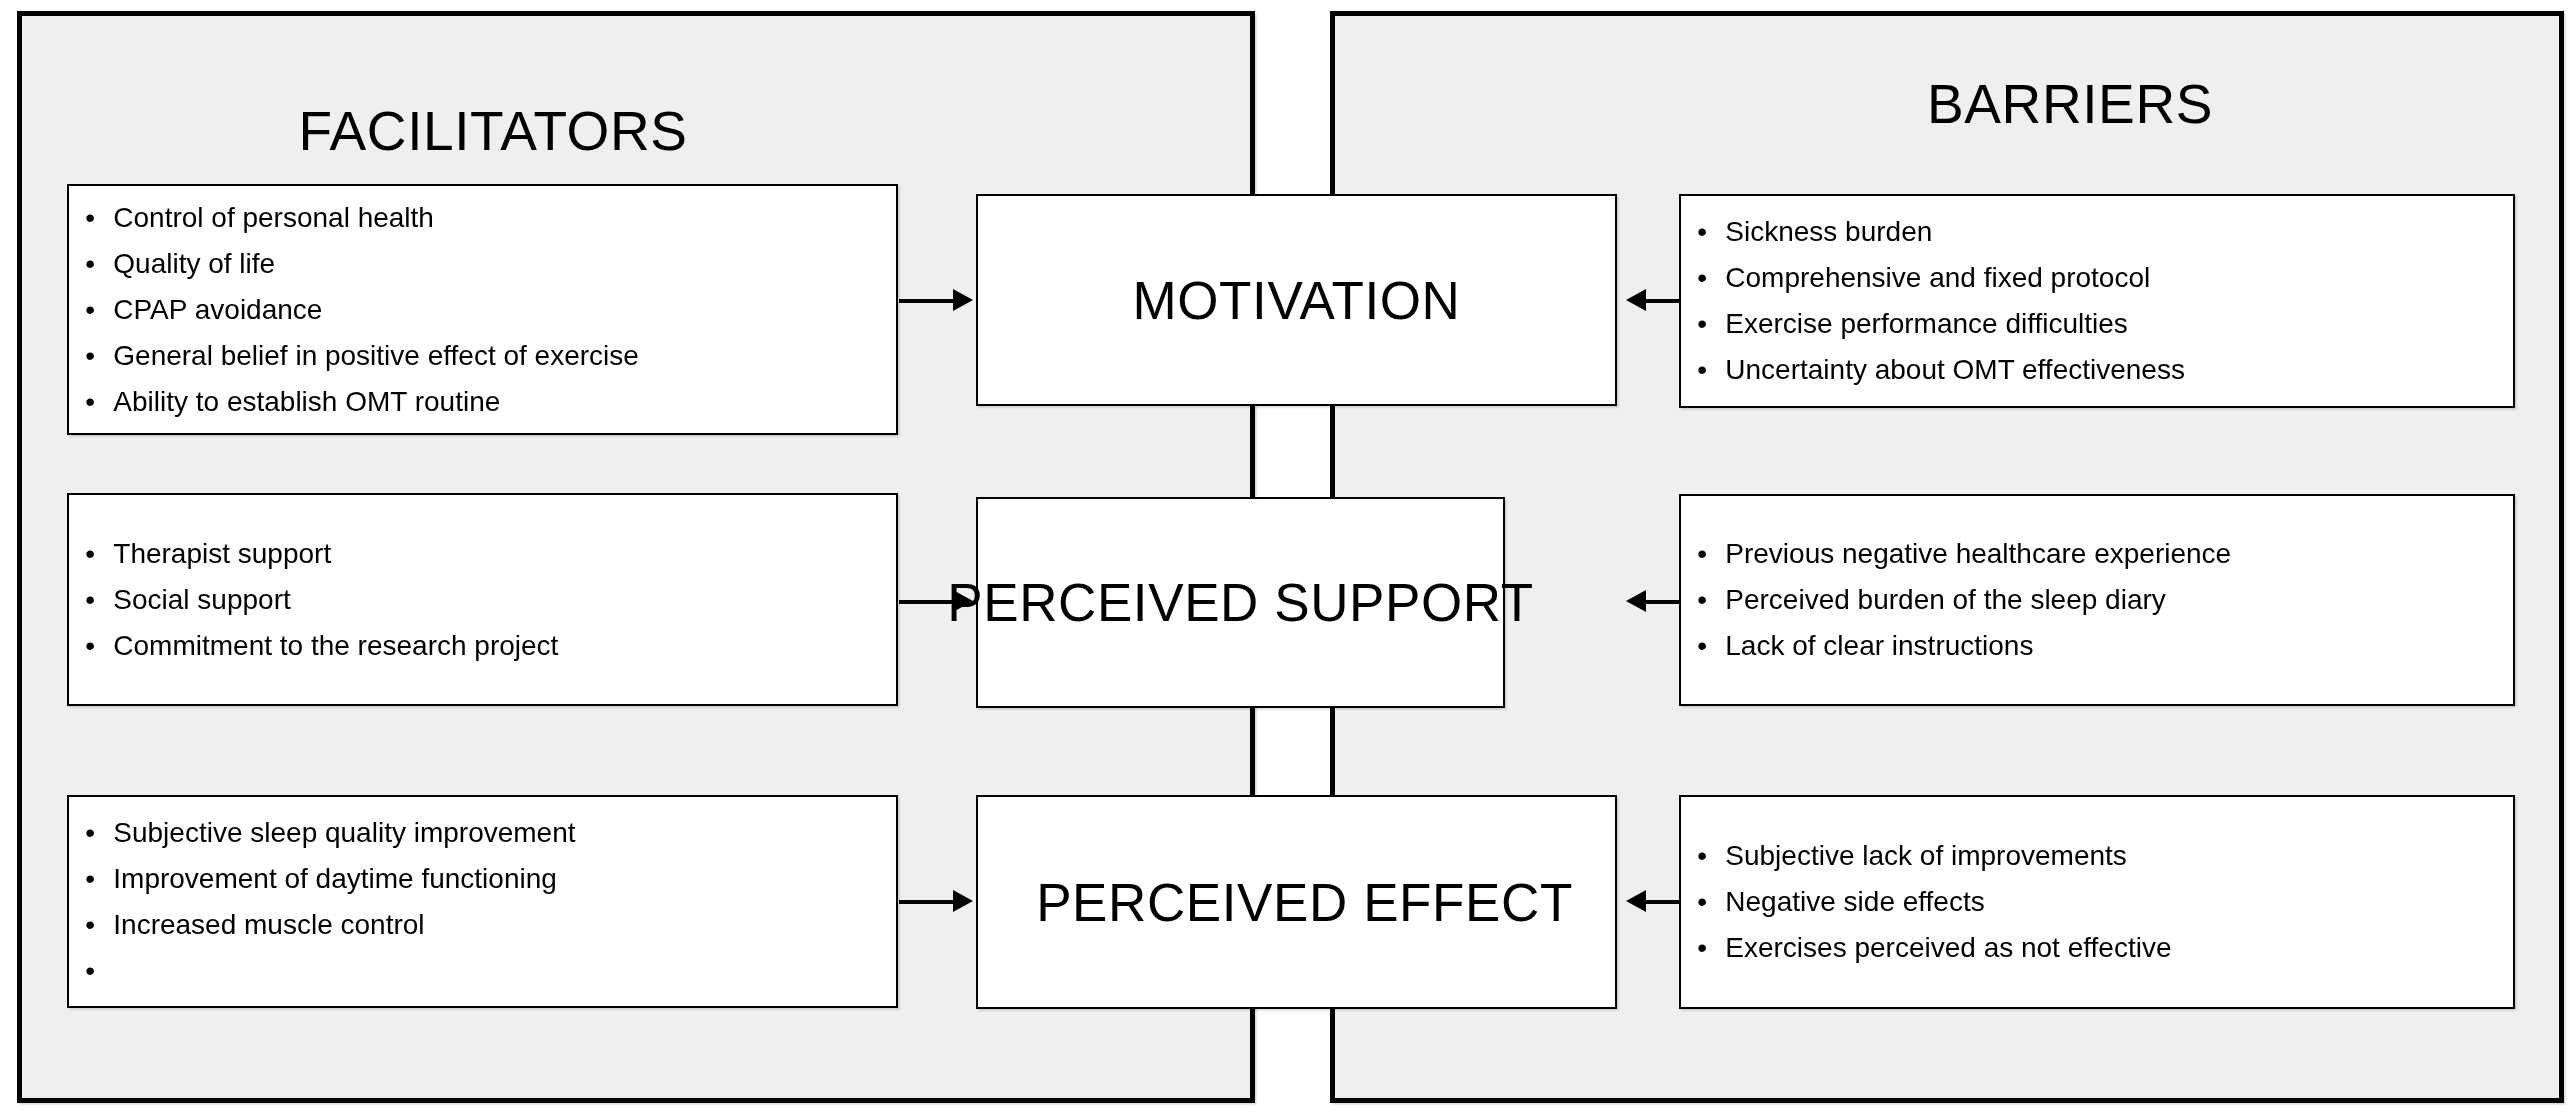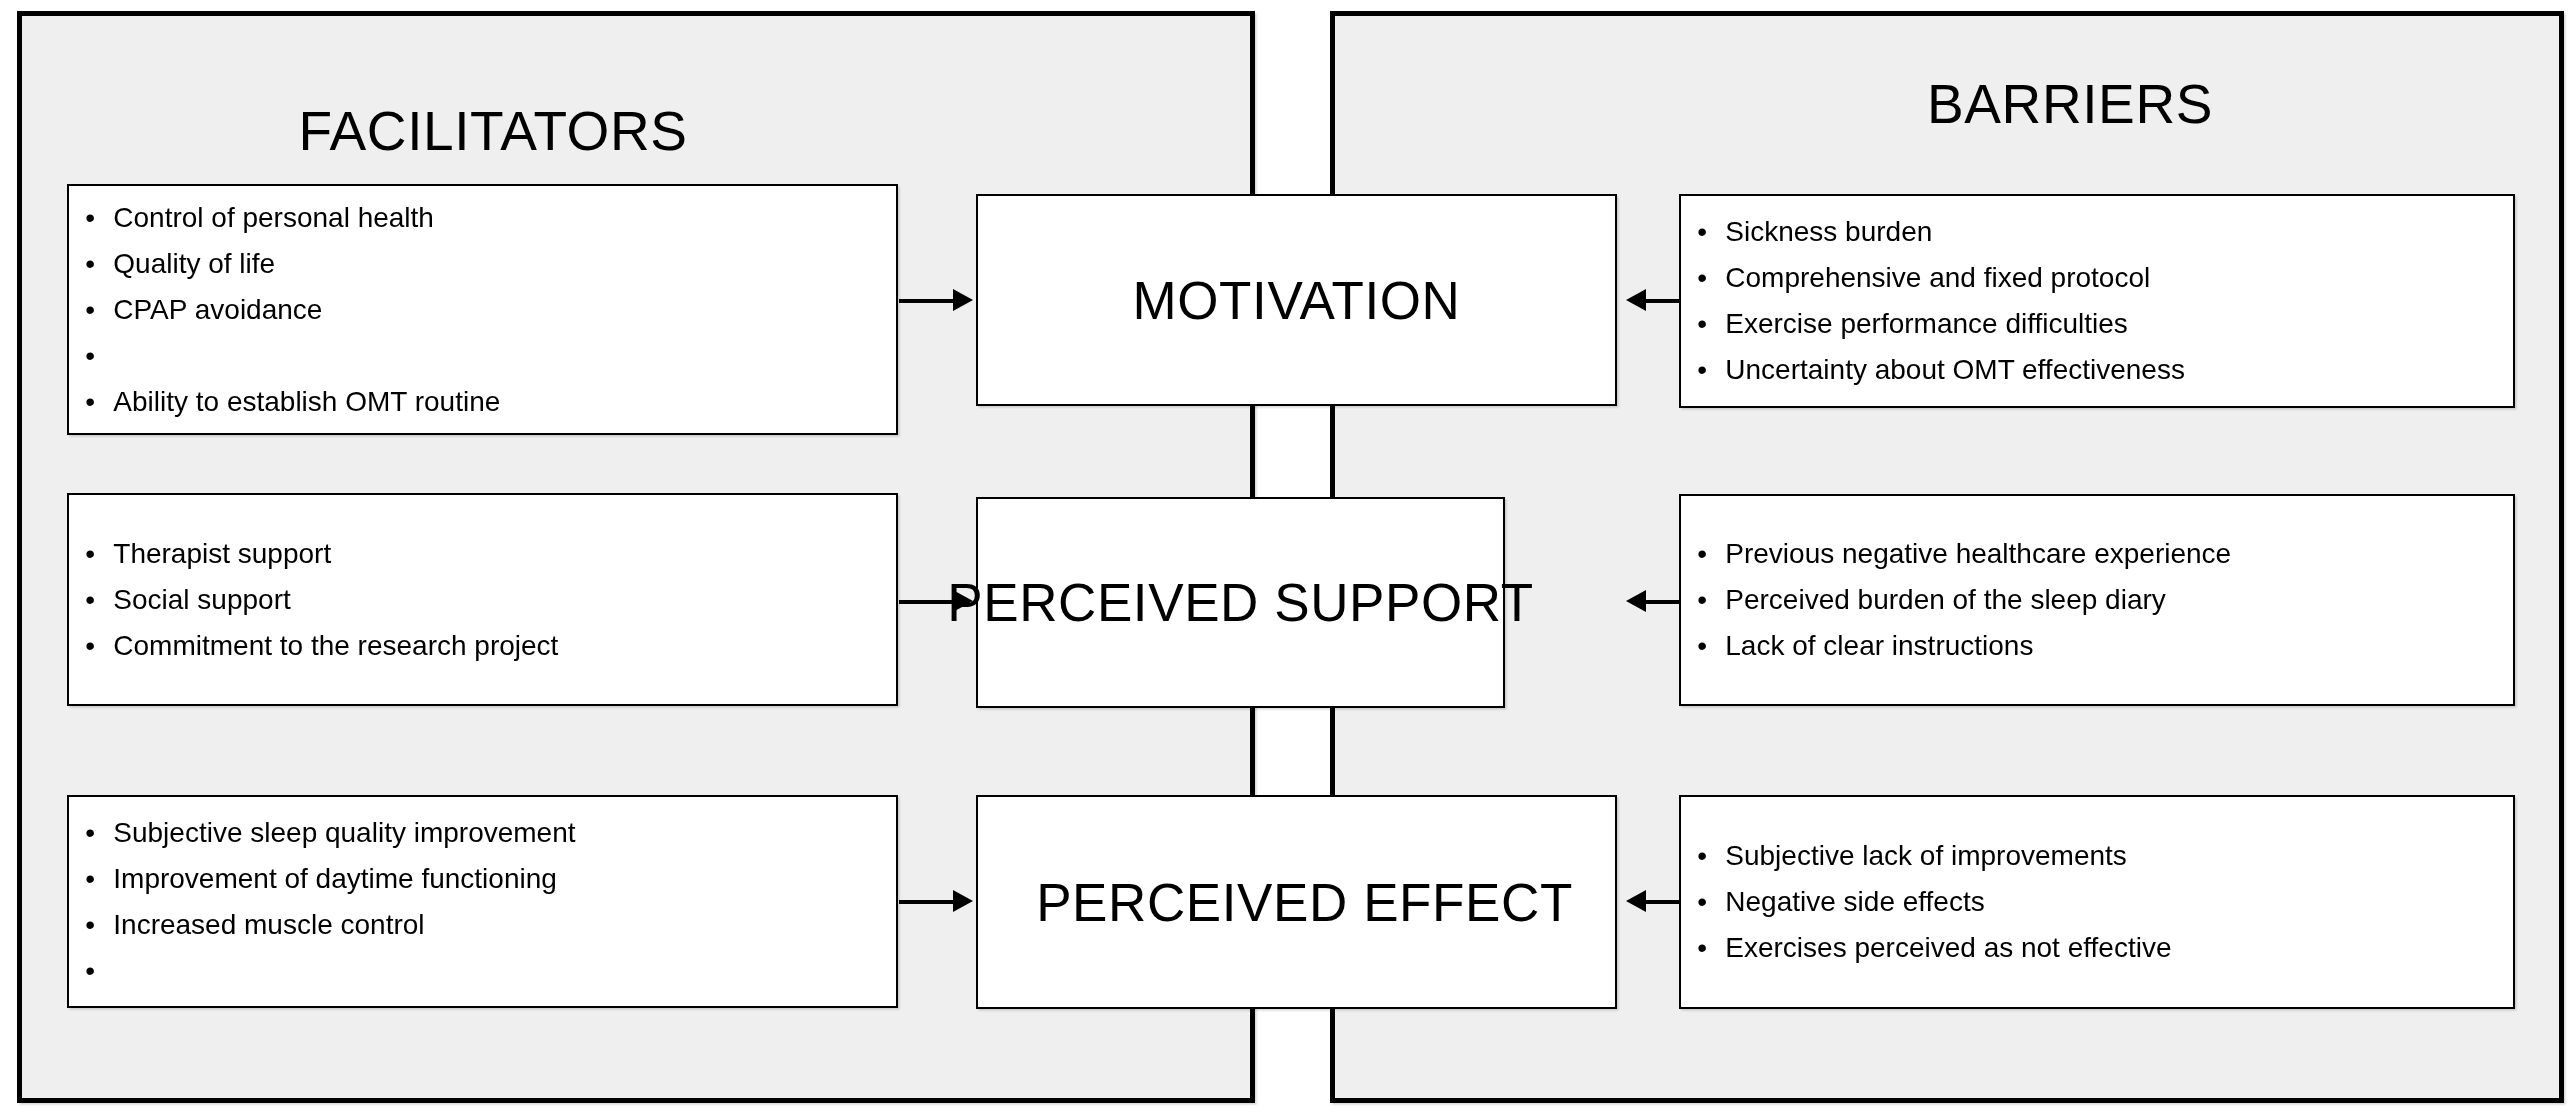--- a/index.html
+++ b/index.html
@@ -146,20 +146,21 @@
     <div class="li">
       <span class="dot">•</span>
       <span>Quality of life</span>
     </div>
     <div class="li">
       <span class="dot">•</span>
       <span>CPAP avoidance</span>
     </div>
     <div class="li">
       <span class="dot">•</span>
+      <span>General belief in positive effect of exercise</span>
     </div>
     <div class="li">
       <span class="dot">•</span>
       <span>Ability to establish OMT routine</span>
     </div>
   </div>
 
   <div class="box" id="fbox-2">
     <div class="li">
       <span class="dot">•</span>

